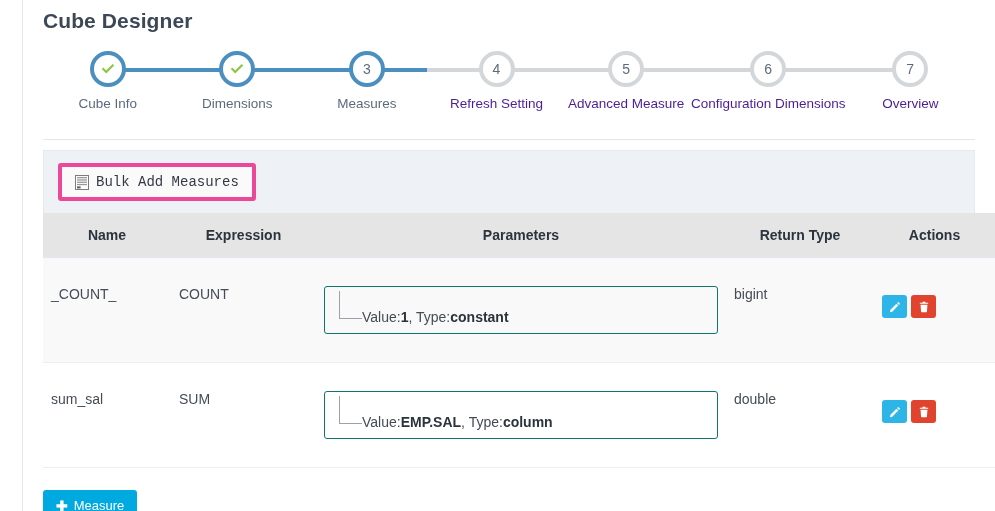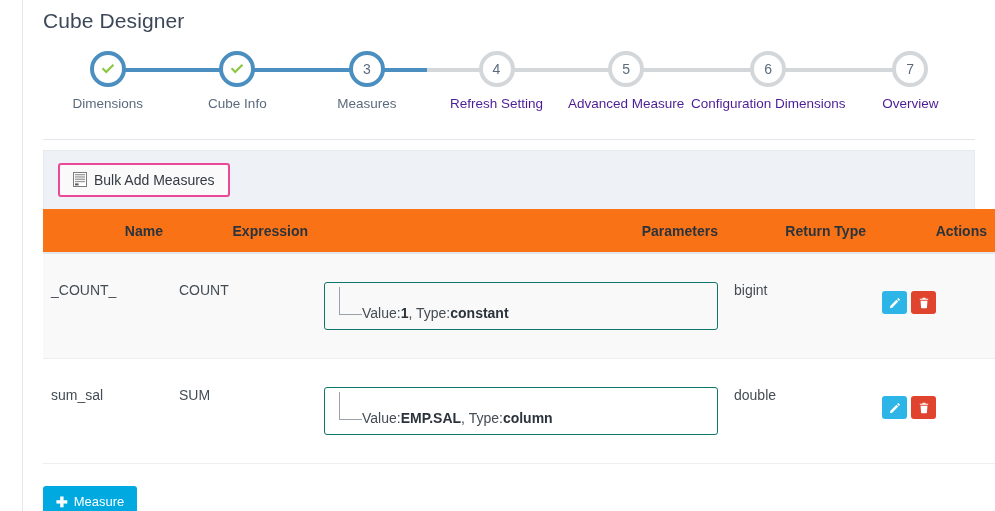--- a/index.html
+++ b/index.html
@@ -32,21 +32,21 @@
     width: 972px; height: 511px;
     background: #fff;
     padding: 0 10px 0 10px;
   }
 
   
   .page-title {
     margin: 0;
     padding: 9px 0 0 10px;
     font-size: 21px;
-    font-weight: 400;
+    font-weight: 700;
     color: #3c4858;
     letter-spacing: .1px;
   }
 
   
   .stepper {
     position: relative;
     margin: 18px 10px 0 10px;
     height: 82px;
   }
@@ -116,46 +116,47 @@
     margin: 10px 10px 0 10px;
   }
   .toolbar {
     background: #eef1f6;
     border: 1px solid #e6e9ee;
     border-bottom: none;
     padding: 12px 14px;
   }
   .btn-bulk {
     display: inline-flex;
+    align-items: center;
     gap: 7px;
     background: #fafafa;
-    border: 2px solid #ec4899;
+    border: 4px solid #ec4899;
     border-radius: 3px;
     padding: 7px 13px;
     font-size: 14px;
     color: #333a42;
     cursor: pointer;
-    font-family: Liberation Sans, sans-serif;
+    font-family: Liberation Mono, monospace;
   }
   .icon-book { width: 14px; height: 15px; display: block; }
 
   table.measures {
     width: 100%;
     border-collapse: collapse;
     table-layout: fixed;
     background: #fff;
   }
   table.measures thead th {
-    text-align: right;
+    text-align: center;
     font-size: 14px;
     font-weight: bold;
     color: #2b333c;
     padding: 14px 8px 13px 8px;
     border-bottom: 2px solid #e3e6ea;
-    background: #f97316;
+    background: #e5e5e5;
   }
   table.measures tbody td {
     font-size: 14px;
     color: #444c55;
     padding: 28px 8px;
     border-bottom: 1px solid #eceef0;
     vertical-align: top;
   }
   table.measures tbody tr.striped td { background: #f9f9f9; }
 
@@ -266,31 +267,31 @@
     <div class="stepper">
       <ul class="steps">
 
         <li class="step done">
           <span class="bar"></span>
           <span class="circle">
             <svg class="check" viewBox="0 0 16 16">
                 <path d="M6.2 12.4 1.8 8l1.5-1.5 2.9 2.9L12.7 3l1.5 1.5z"></path>
               </svg>
           </span>
-          <span class="step-label">Dimensions</span>
+          <span class="step-label">Cube Info</span>
         </li>
 
         <li class="step done">
           <span class="bar"></span>
           <span class="circle">
             <svg class="check" viewBox="0 0 16 16">
                 <path d="M6.2 12.4 1.8 8l1.5-1.5 2.9 2.9L12.7 3l1.5 1.5z"></path>
               </svg>
           </span>
-          <span class="step-label">Cube Info</span>
+          <span class="step-label">Dimensions</span>
         </li>
 
         <li class="step current">
           <span class="bar"></span>
           <span class="circle">3</span>
           <span class="step-label">Measures</span>
         </li>
 
         <li class="step pending">
           <span class="bar"></span>

